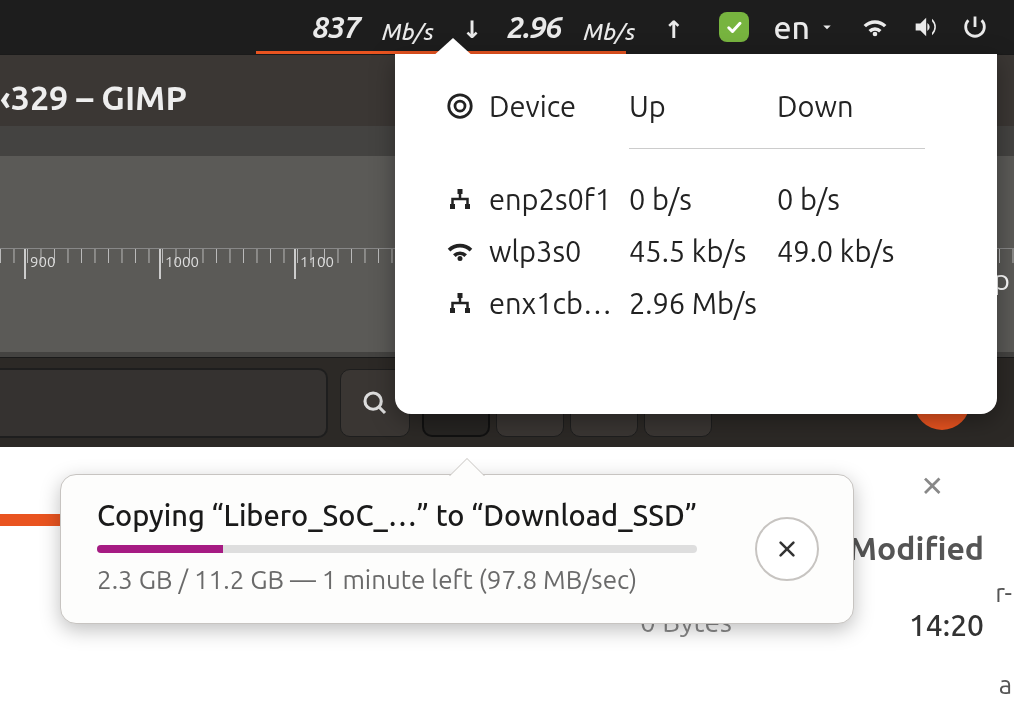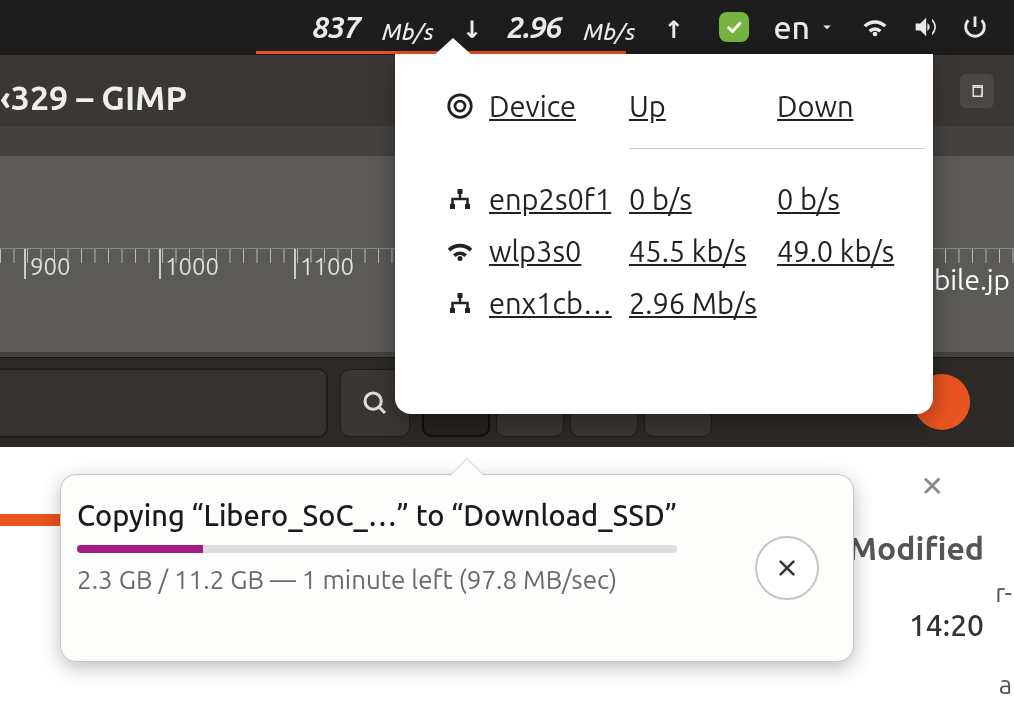--- a/index.html
+++ b/index.html
@@ -66,21 +66,21 @@
     background-size: 13.5px 100%;
     background-repeat: repeat-x;
     background-position: 0 0;
     -webkit-mask-image: linear-gradient(to bottom, black 14px, transparent 14px);
             mask-image: linear-gradient(to bottom, black 14px, transparent 14px);
   }
   .ruler-tick-major {
     position: absolute; top: 0; width: 2px; height: 30px; background: #ccc;
   }
   .ruler-label {
-    position: absolute; top: 4px; font-size: 24px; color: #ddd;
+    position: absolute; top: 4px; font-size: 15px; color: #ddd;
   }
   .bg-filelabel {
     position: absolute; right: 4px; top: 138px; font-size: 28px; color: #fff;
   }
 
   
   .toolbar-row {
     position: absolute; top: 357px; left: 0; right: 0; height: 90px;
     background: #2c2926; display: flex; align-items: center;
     border-top: 1px solid #1a1a1a;
@@ -135,46 +135,45 @@
     position: absolute; right: 2px; top: 670px;
     font-size: 26px; color: #555;
   }
   .peek-r {
     position: absolute; right: 2px; top: 578px;
     font-size: 26px; color: #555;
   }
 
   
   .popover {
-    position: absolute; top: 54px; left: 395px; width: 538px; height: 360px;
+    position: absolute; top: 54px; left: 395px; width: 602px; height: 360px;
     background: #fff; border-radius: 0 0 16px 16px; color: #222;
     padding: 36px 50px; box-shadow: 0 6px 24px rgba(0,0,0,0.35);
     font-size: 30px;
-    text-decoration: underline;
   }
   .arrow-up {
     position: absolute; top: -16px; left: 36px;
     width: 0; height: 0;
     border-left: 22px solid transparent;
     border-right: 22px solid transparent;
     border-bottom: 20px solid #fff;
   }
   .popover-cols { display: grid; grid-template-columns: 184px 148px 148px; row-gap: 20px; align-items: center; font-size: 29px; }
   .popover-divider {
     grid-column: 2 / span 2; height: 1px; background: #ccc; margin: 6px 0 14px;
   }
   .dev-icon { width: 30px; height: 30px; display: inline-flex; align-items: center; justify-content: center; }
   .dev-name { display: flex; align-items: center; gap: 14px; }
 
   
   .toast {
-    position: absolute; left: 60px; top: 474px; width: 794px; height: 188px;
+    position: absolute; left: 60px; top: 474px; width: 794px; height: 150px;
     background: #fdfdfc; border: 1px solid #c7c4c1; border-radius: 16px;
     box-shadow: 0 6px 20px rgba(0,0,0,0.25);
-    padding: 24px 16px 20px; color: #222;
+    padding: 24px 36px 20px; color: #222;
   }
   .toast-arrow {
     position: absolute; top: -16px; left: 388px;
     width: 0; height: 0;
     border-left: 18px solid transparent;
     border-right: 18px solid transparent;
     border-bottom: 18px solid #fdfdfc;
     filter: drop-shadow(0 -1px 0 #c7c4c1);
   }
   .toast-title { font-size: 29px; font-weight: 500; color: #1a1a1a; }

